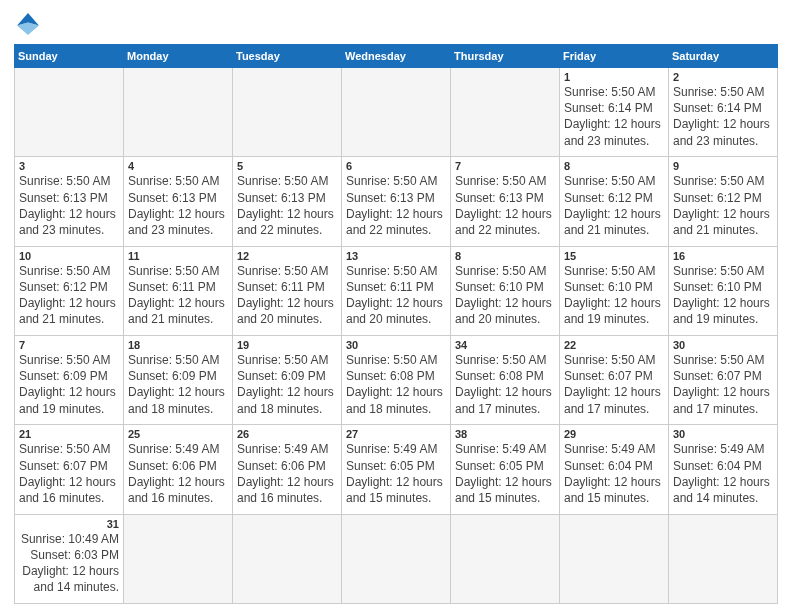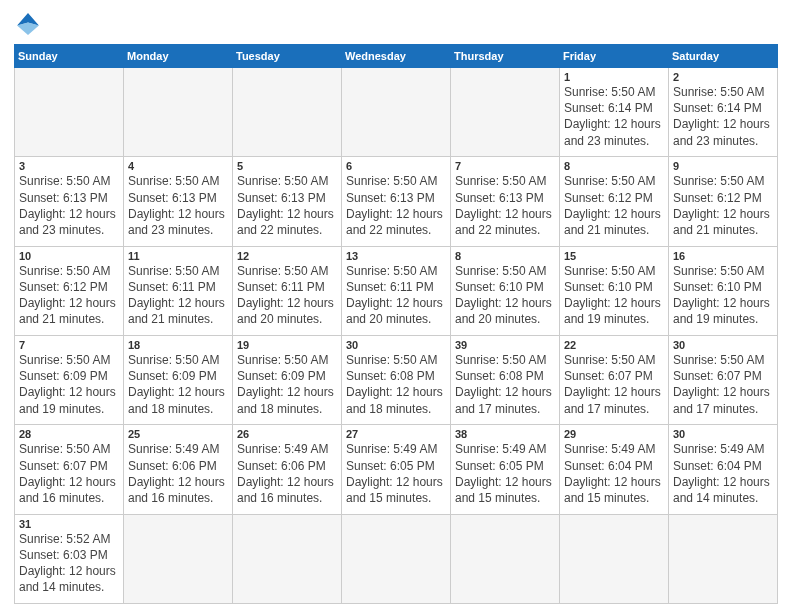--- a/index.html
+++ b/index.html
@@ -85,20 +85,21 @@
       color: #333;
       margin-bottom: 1px;
     }
     .day-info {
       font-size: 12px;
       color: #444;
       line-height: 1.35;
     }
     .last-row td {
       height: 60px;
+      text-align: right;
     }
   </style>
 </head>
 <body>
 
 <div class="page">
   <div class="header">
     <div class="logo">
       <svg class="logo-icon" viewBox="0 0 36 36">
         <polygon points="18,4 32,20 18,16 4,20" fill="#1a6fbb"></polygon>
@@ -274,21 +275,21 @@
 and 18 minutes.</div>
           </td>
           <td>
             <div class="day-num">30</div>
             <div class="day-info">Sunrise: 5:50 AM
 Sunset: 6:08 PM
 Daylight: 12 hours
 and 18 minutes.</div>
           </td>
           <td>
-            <div class="day-num">39</div>
+            <div class="day-num">34</div>
             <div class="day-info">Sunrise: 5:50 AM
 Sunset: 6:08 PM
 Daylight: 12 hours
 and 17 minutes.</div>
           </td>
           <td>
             <div class="day-num">22</div>
             <div class="day-info">Sunrise: 5:50 AM
 Sunset: 6:07 PM
 Daylight: 12 hours
@@ -297,21 +298,21 @@
           <td>
             <div class="day-num">30</div>
             <div class="day-info">Sunrise: 5:50 AM
 Sunset: 6:07 PM
 Daylight: 12 hours
 and 17 minutes.</div>
           </td>
         </tr>
         <tr>
           <td>
-            <div class="day-num">28</div>
+            <div class="day-num">21</div>
             <div class="day-info">Sunrise: 5:50 AM
 Sunset: 6:07 PM
 Daylight: 12 hours
 and 16 minutes.</div>
           </td>
           <td>
             <div class="day-num">25</div>
             <div class="day-info">Sunrise: 5:49 AM
 Sunset: 6:06 PM
 Daylight: 12 hours
@@ -349,21 +350,21 @@
             <div class="day-num">30</div>
             <div class="day-info">Sunrise: 5:49 AM
 Sunset: 6:04 PM
 Daylight: 12 hours
 and 14 minutes.</div>
           </td>
         </tr>
         <tr class="last-row">
           <td>
             <div class="day-num">31</div>
-            <div class="day-info">Sunrise: 5:52 AM
+            <div class="day-info">Sunrise: 10:49 AM
 Sunset: 6:03 PM
 Daylight: 12 hours
 and 14 minutes.</div>
           </td>
           <td class="empty"></td>
           <td class="empty"></td>
           <td class="empty"></td>
           <td class="empty"></td>
           <td class="empty"></td>
           <td class="empty"></td>

